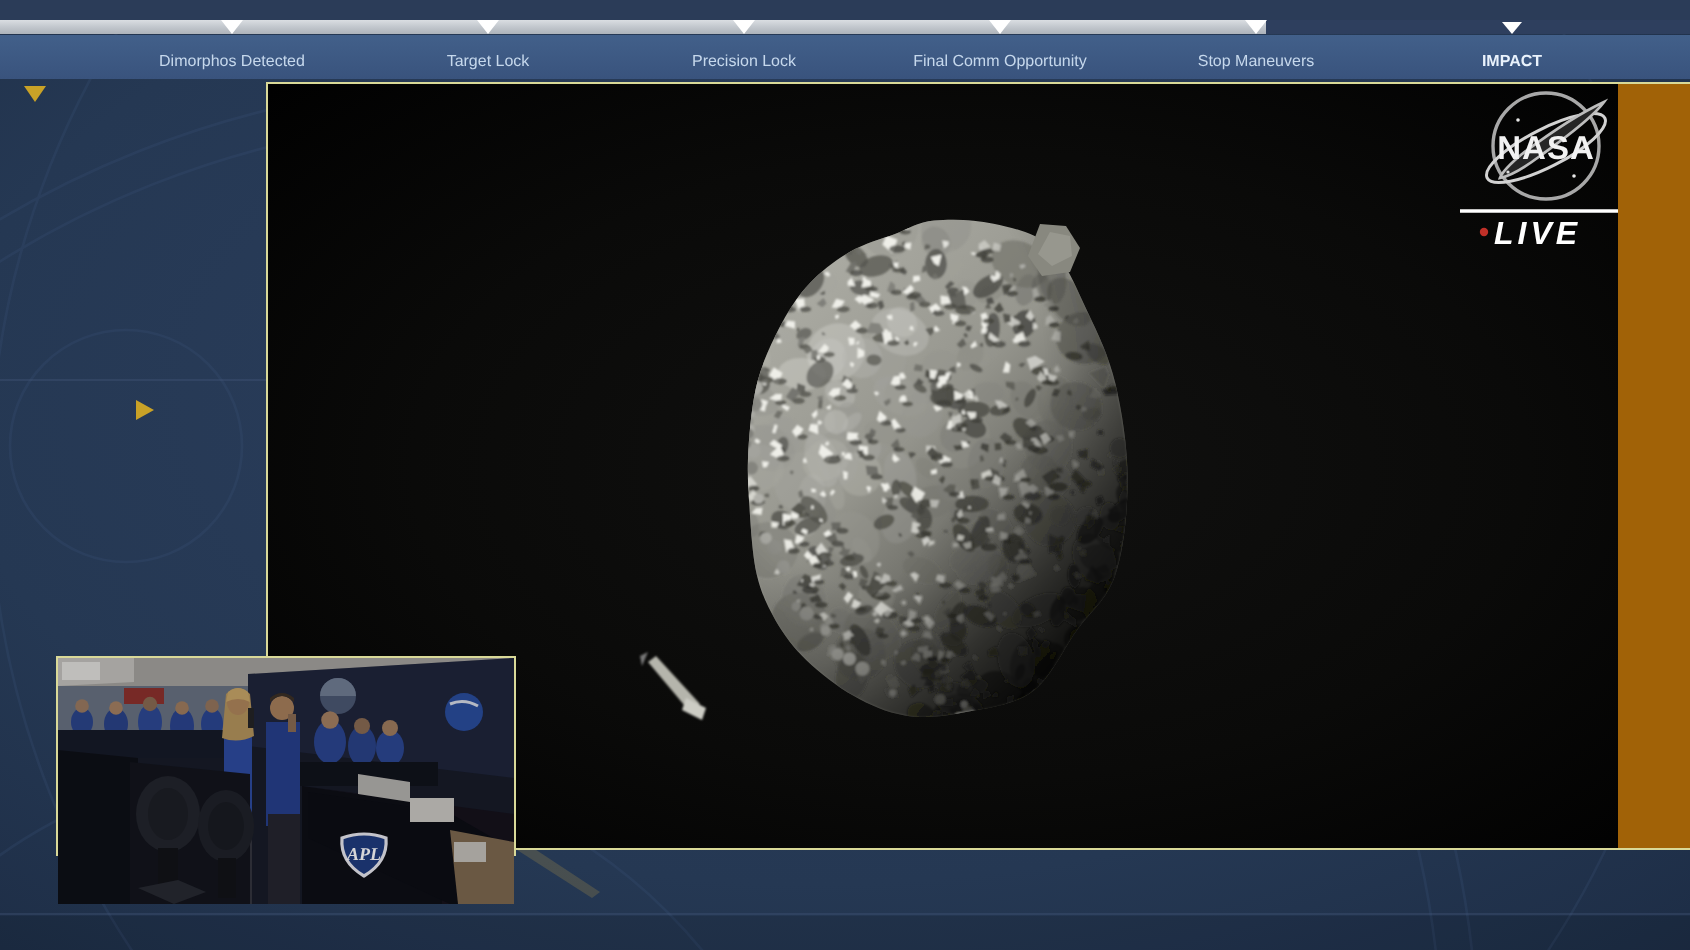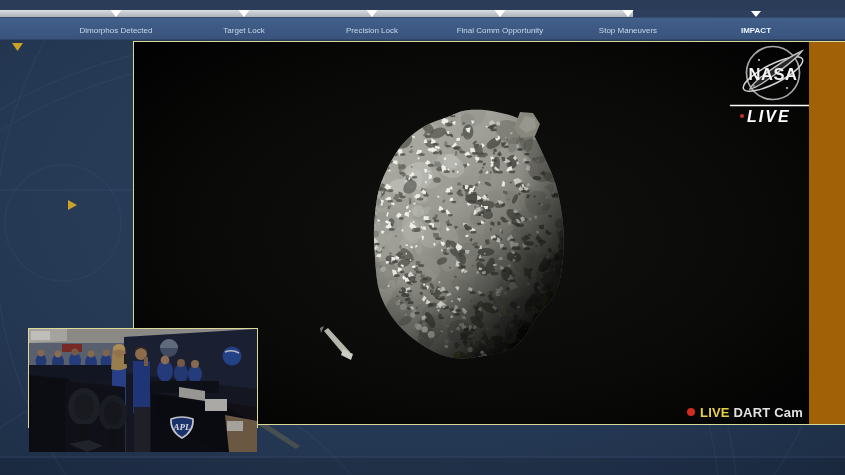--- a/index.html
+++ b/index.html
@@ -989,23 +989,20 @@
 <path d="M73,7 C60,13 44,24 32,33 C26,38 22,42 21,45 C26,44 33,40 41,34 C55,24 68,14 73,7 Z" fill="#262626" stroke="#bdbdbd" stroke-width="1.4"></path>
 <circle cx="30" cy="16" r="0.9" fill="#e8e8e8"></circle>
       <circle cx="58" cy="44" r="0.9" fill="#e8e8e8"></circle>
       <circle cx="25" cy="42" r="0.8" fill="#ddd"></circle>
 <text x="44" y="35.5" text-anchor="middle" font-family="Liberation Sans,sans-serif" font-weight="bold" font-size="16.5" fill="#f2f2f2" letter-spacing="0.5">NASA</text>
 <line x1="1" y1="61.5" x2="80" y2="61.5" stroke="#fff" stroke-width="1.7"></line>
 <circle cx="13" cy="72" r="2.1" fill="#c03028"></circle>
 <text x="18" y="78" font-family="Liberation Sans,sans-serif" font-weight="bold" font-style="italic" font-size="16" fill="#fff" letter-spacing="2">LIVE</text>
 </svg>
 
-<div class="abs" style="left:553px;top:363px;font-size:13px;font-weight:bold;color:#ddd;letter-spacing:0.2px;">
-<span style="display:inline-block;width:8px;height:8px;border-radius:50%;background:#cf2b20;margin-right:5px;vertical-align:1px;"></span><span style="color:#e8d044;">LIVE</span> <span style="color:#e2e2e2;">DART Cam</span>
-</div>
 </div>
 
 <div class="abs" style="left:28px;top:328px;width:230px;height:100px;border:1px solid #d9d998;box-sizing:border-box;background:#10131c;">
 <svg class="abs" style="left:0;top:0" width="228" height="123" viewBox="0 0 228 123">
 <rect width="228" height="123" fill="#161a25"></rect>
 
 <polygon points="0,0 228,0 228,6 120,14 0,16" fill="#a5a39d"></polygon>
 <polygon points="0,0 38,0 38,12 0,14" fill="#c4c2bc"></polygon>
 <rect x="2" y="2" width="19" height="9" fill="#e4e2dc"></rect>
 <polygon points="95,8 228,0 228,8 95,14" fill="#8f8d88"></polygon>

